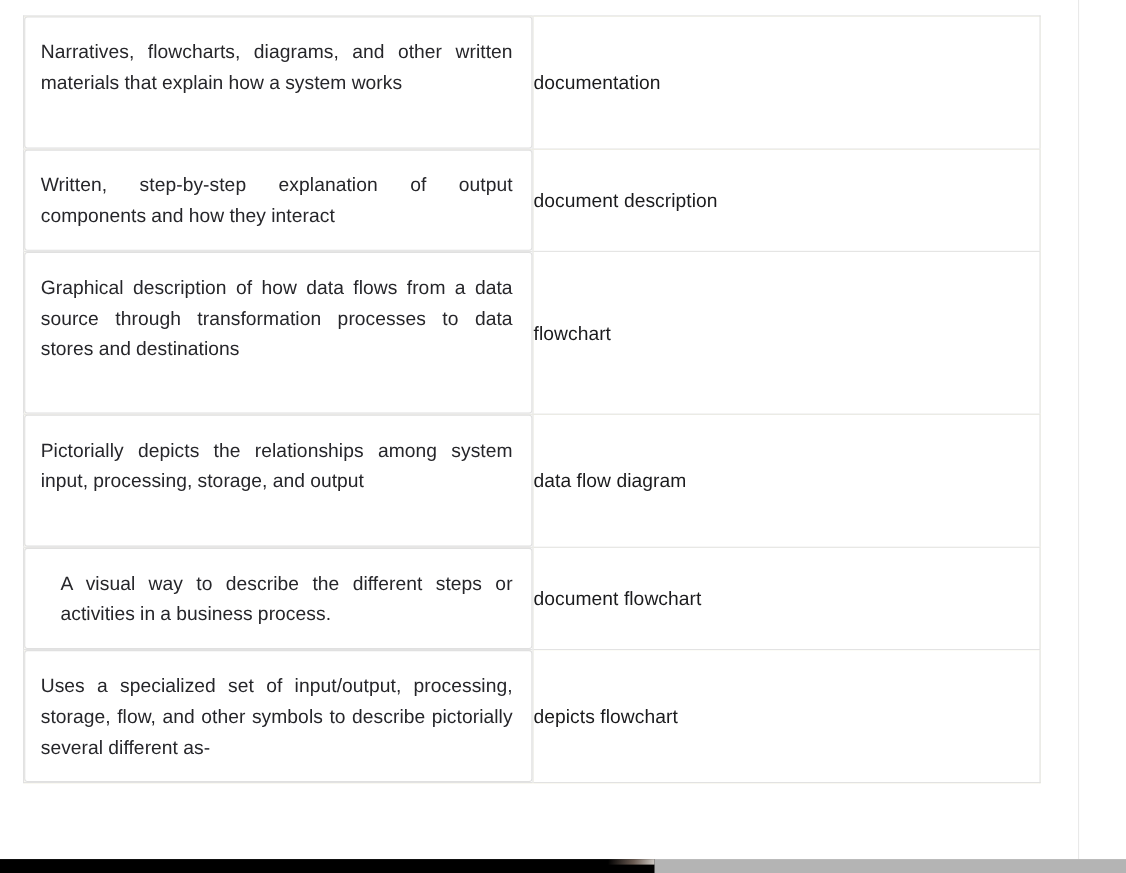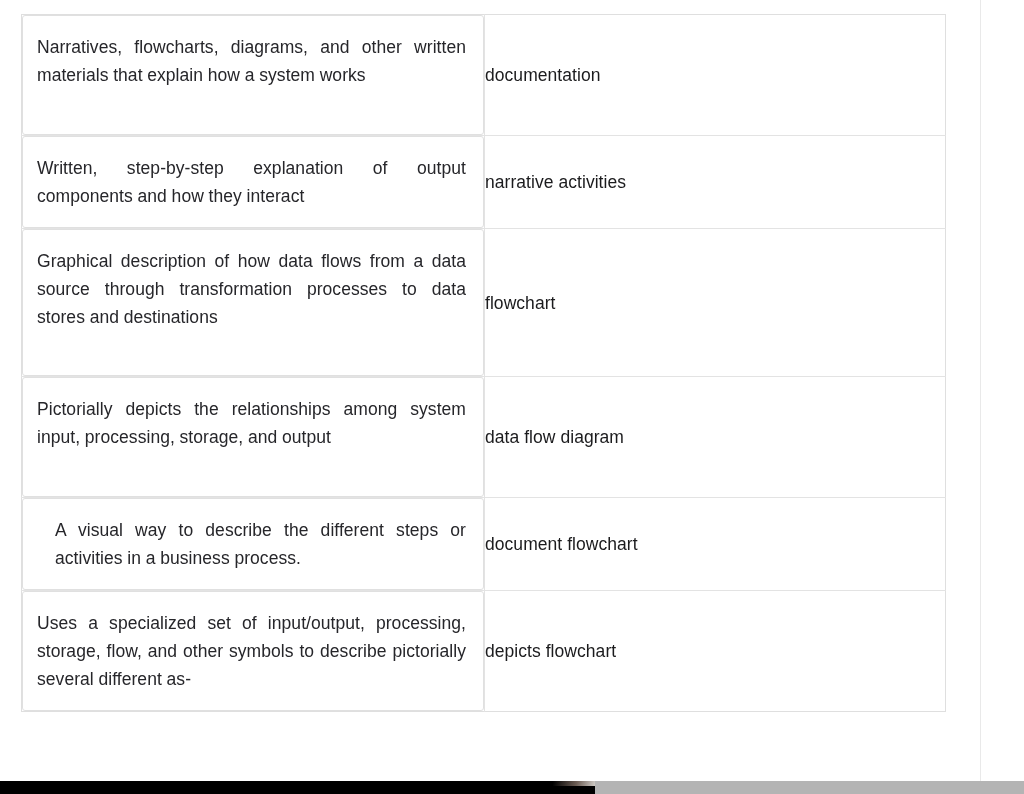--- a/index.html
+++ b/index.html
@@ -151,21 +151,21 @@
           <div class="term-text">documentation</div>
         </td>
       </tr>
       <tr data-row="1">
         <td class="def-cell">
           <div class="def-box">
             <div class="def-text">Written, step-by-step explanation of output components and how they interact</div>
           </div>
         </td>
         <td class="term-cell">
-          <div class="term-text">narrative activities</div>
+          <div class="term-text">document description</div>
         </td>
       </tr>
       <tr data-row="3">
         <td class="def-cell">
           <div class="def-box">
             <div class="def-text">Graphical description of how data flows from a data source through transformation processes to data stores and destinations</div>
           </div>
         </td>
         <td class="term-cell">
           <div class="term-text">flowchart</div>

